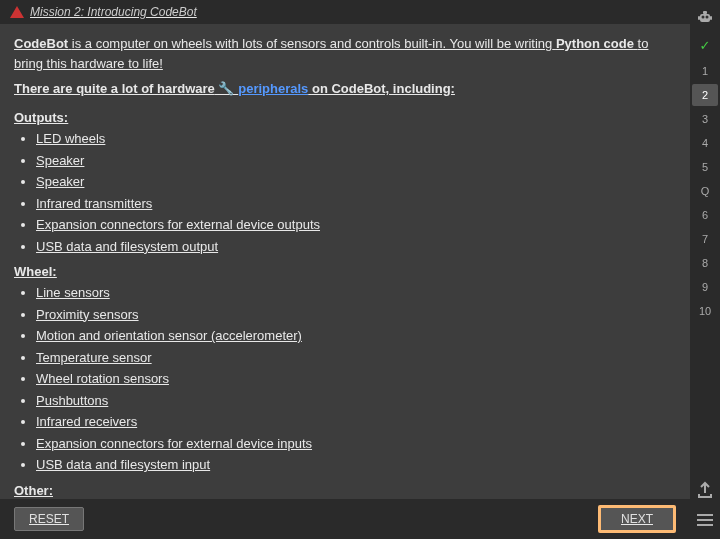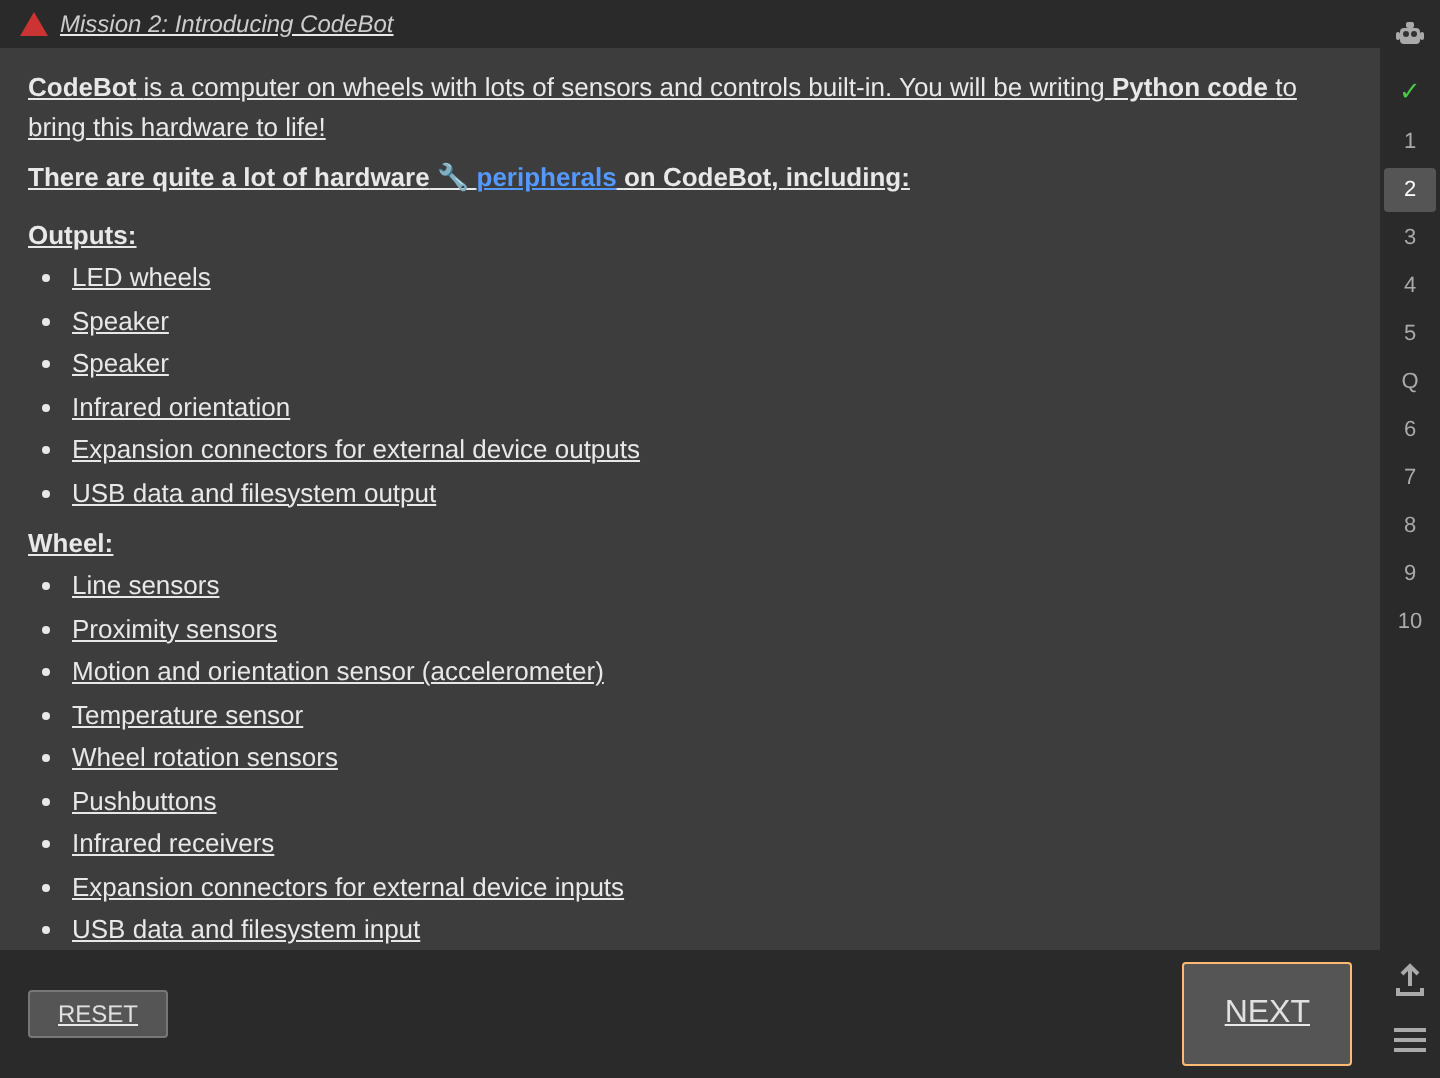--- a/index.html
+++ b/index.html
@@ -124,23 +124,23 @@
       border: 1px solid #777;
       padding: 4px 14px;
       font-size: 12px;
       cursor: pointer;
       border-radius: 2px;
     }
 
     .next-btn {
       background: #555;
       color: #e0e0e0;
-      border: 1px solid #fdba74;
-      padding: 16px 20px;
-      font-size: 16px;
+      border: 3px solid #fdba74;
+      padding: 4px 20px;
+      font-size: 12px;
       cursor: pointer;
       border-radius: 2px;
     }
 
     
     .right-sidebar {
       width: 30px;
       background: #2a2a2a;
       display: flex;
       flex-direction: column;
@@ -247,21 +247,21 @@
     </p>
 
     <div class="content-body">
       <div class="text-column">
 
         <p class="sub-heading">Outputs:</p>
         <ul>
           <li>LED wheels</li>
           <li>Speaker</li>
           <li>Speaker</li>
-          <li>Infrared orientation</li>
+          <li>Infrared transmitters</li>
           <li>Expansion connectors for external device outputs</li>
           <li>USB data and filesystem output</li>
         </ul>
 
         <p class="sub-heading">Wheel:</p>
         <ul>
           <li>Line sensors</li>
           <li>Proximity sensors</li>
           <li>Motion and orientation sensor (accelerometer)</li>
           <li>Temperature sensor</li>

